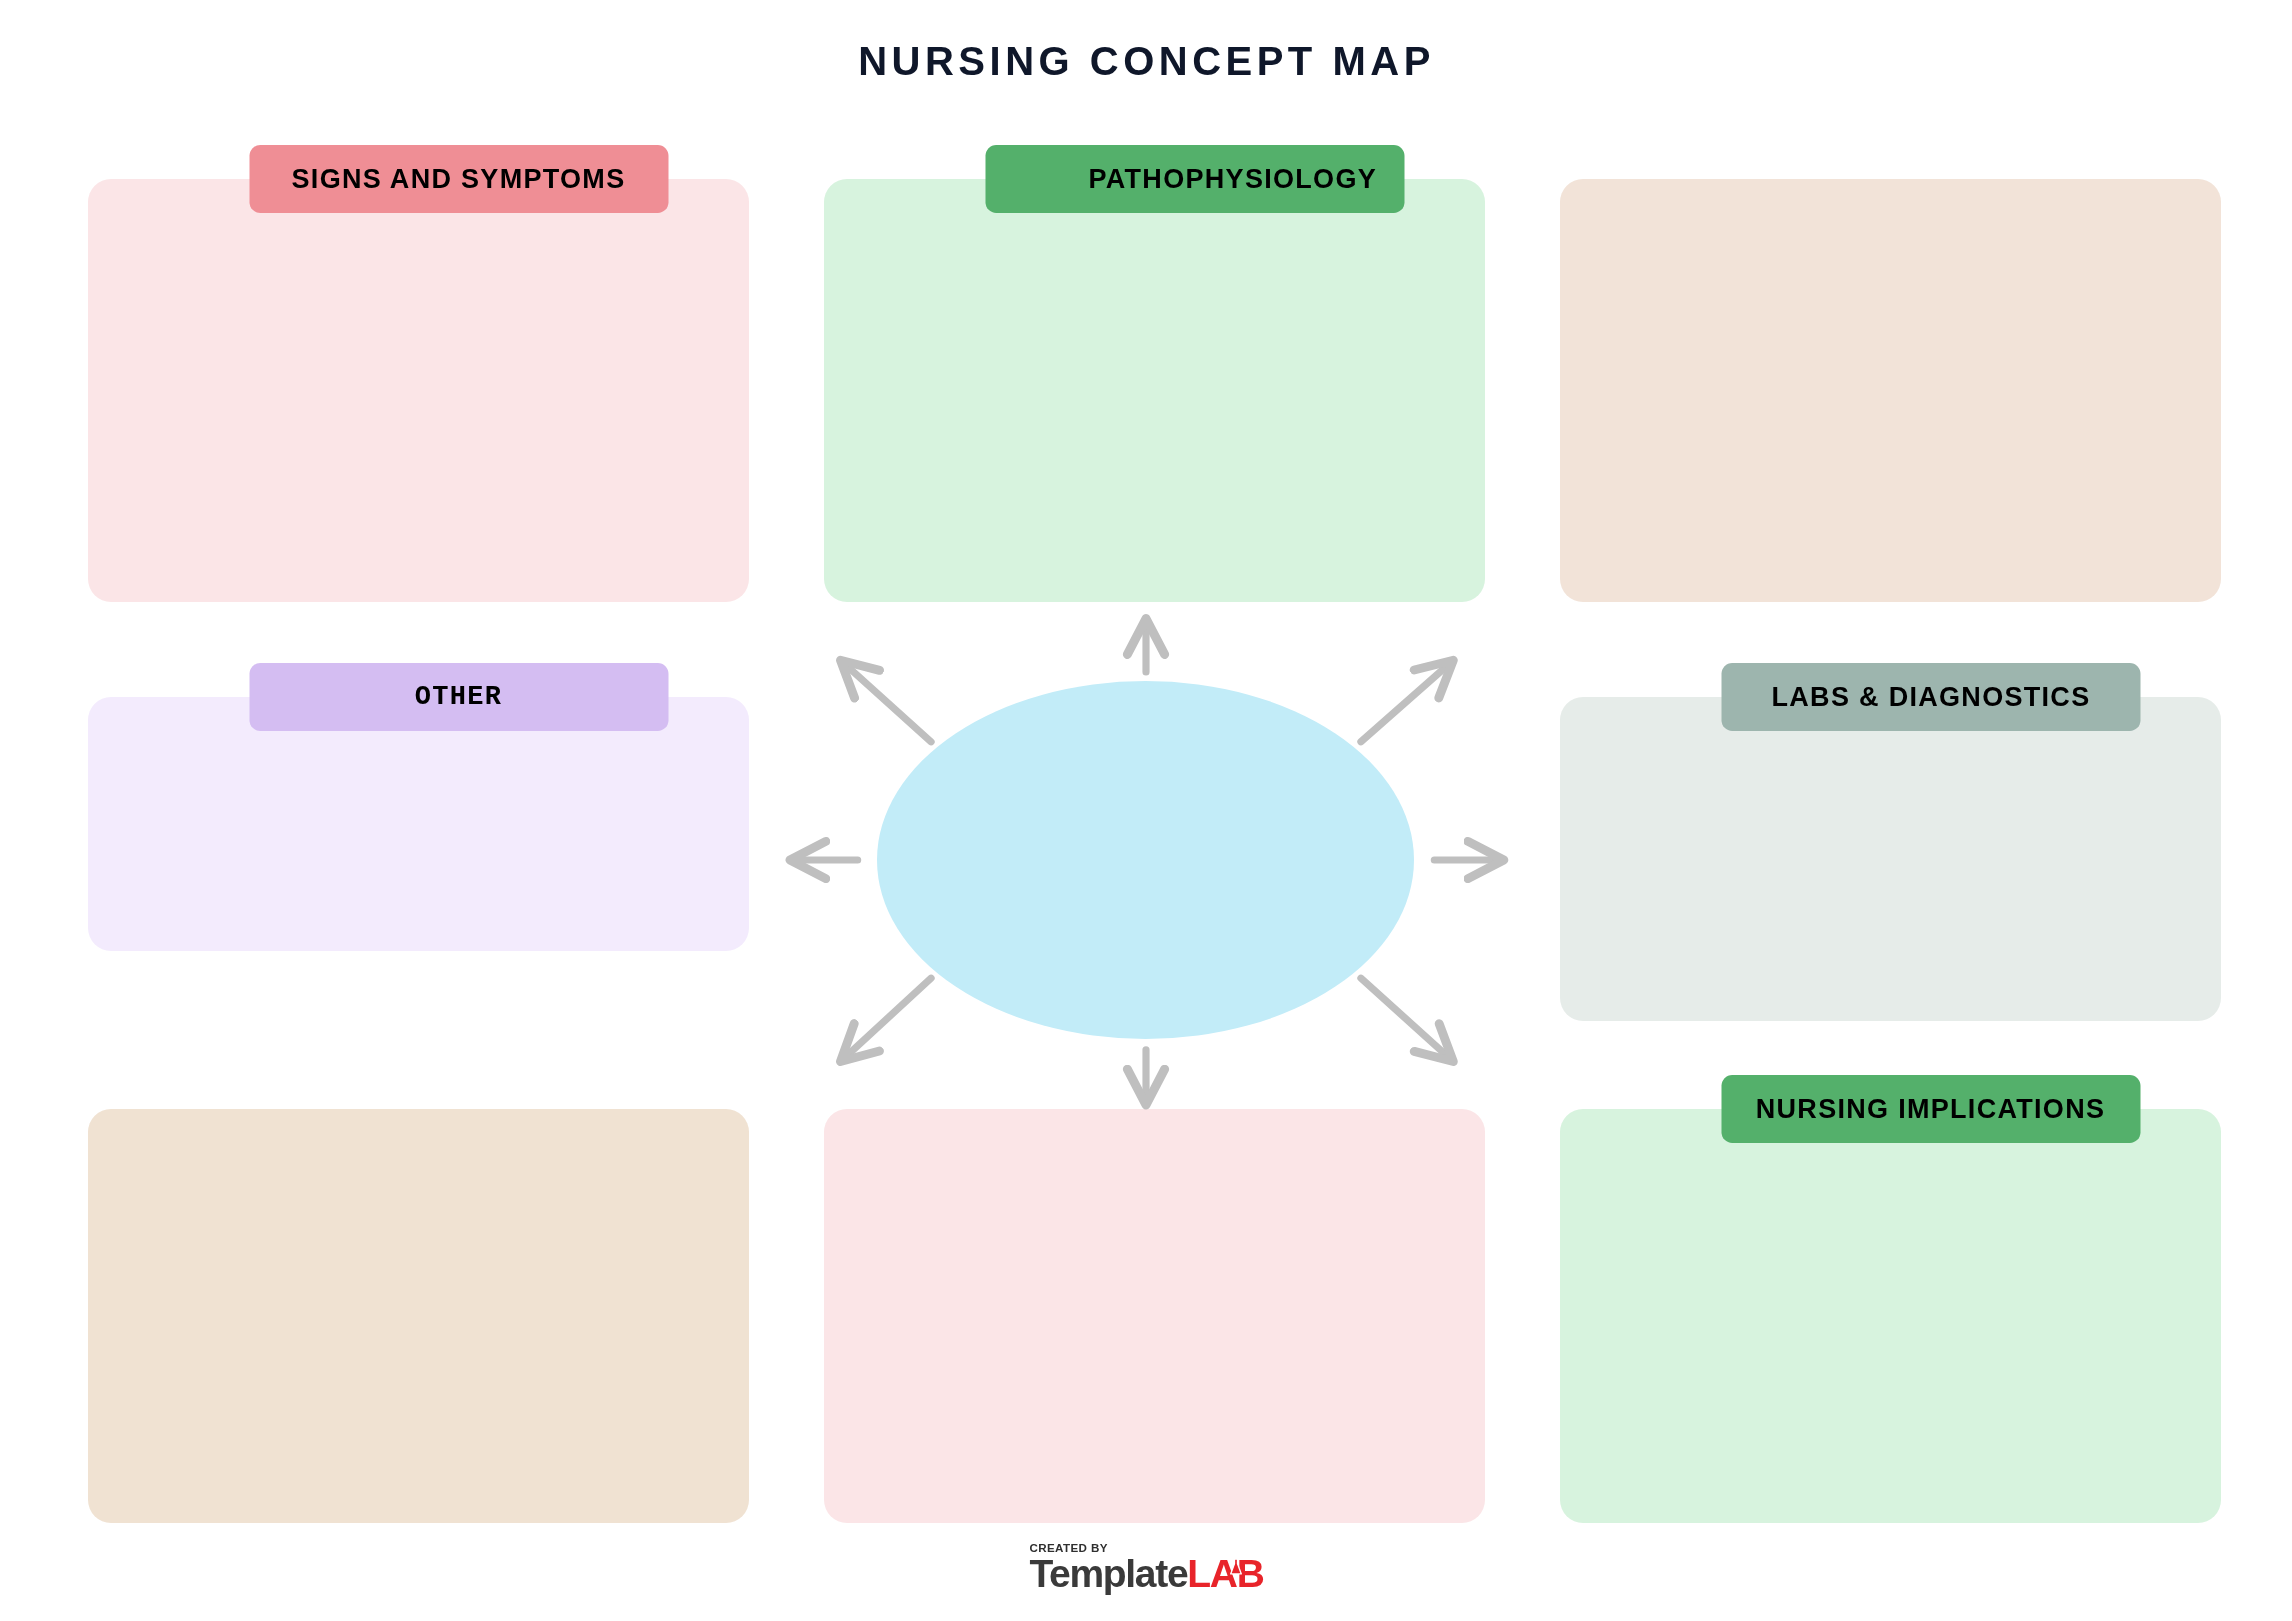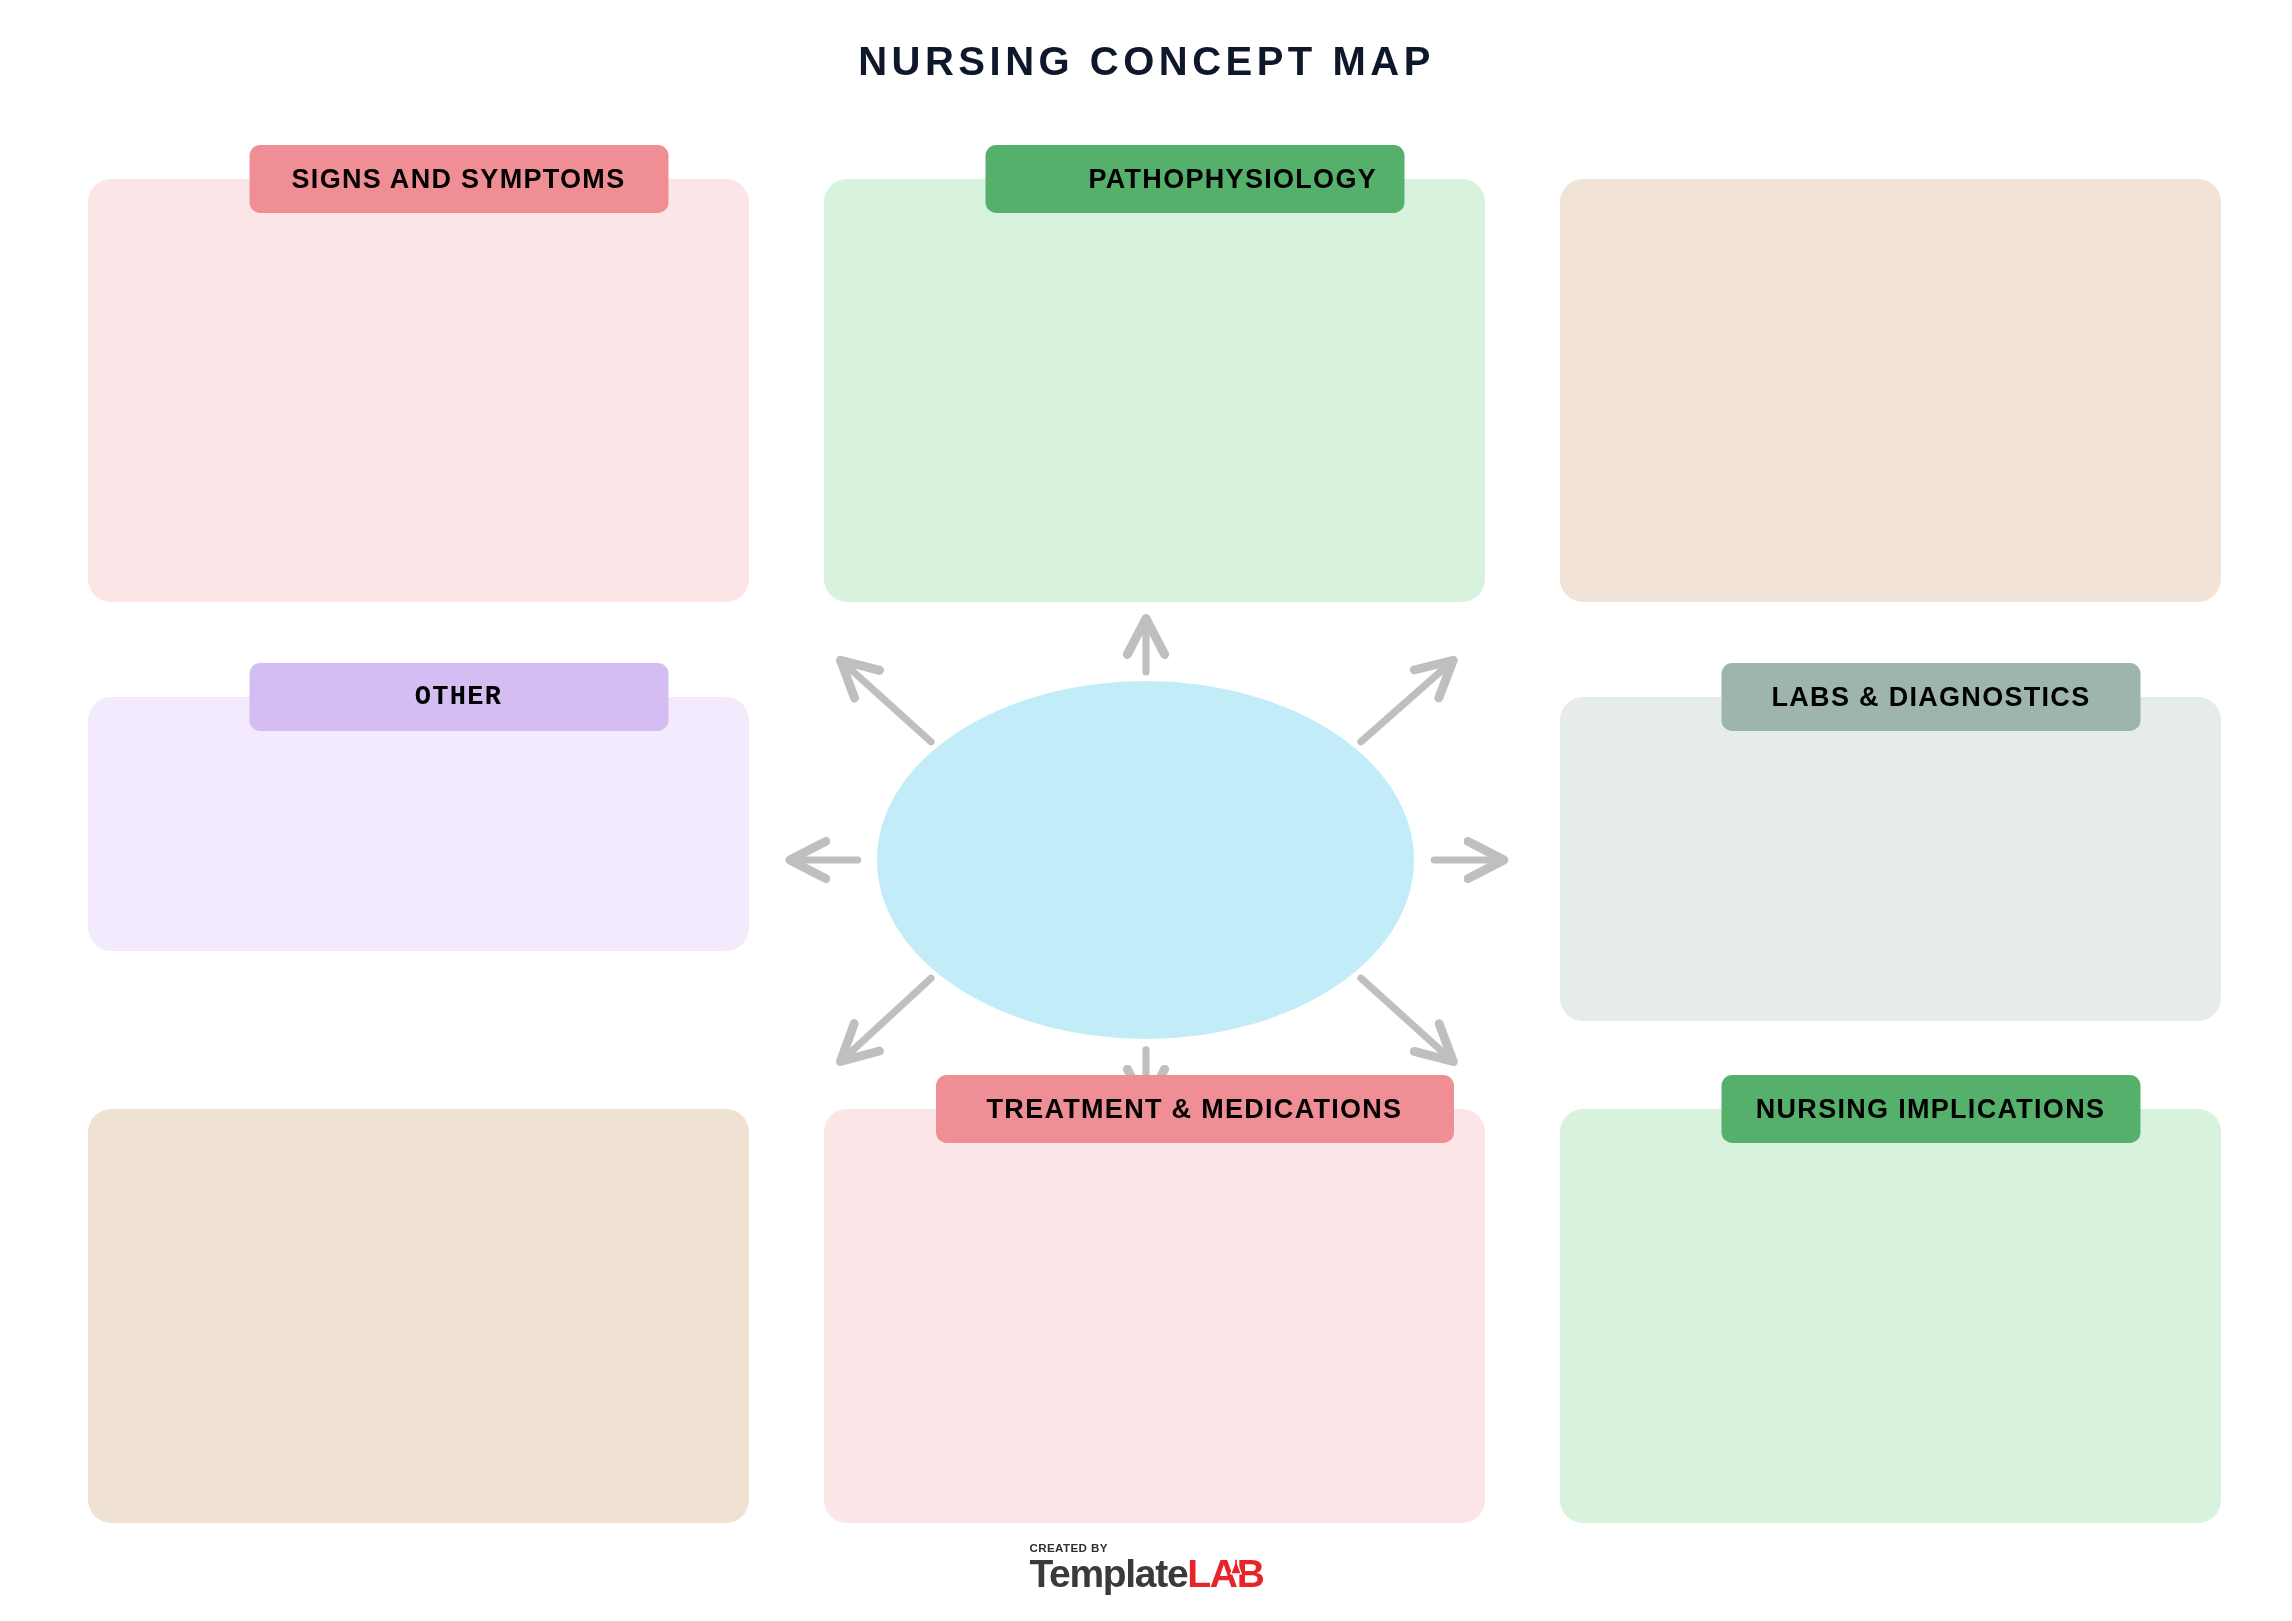--- a/index.html
+++ b/index.html
@@ -161,23 +161,20 @@
     <span>LABS &amp; DIAGNOSTICS</span>
   </div>
 </div>
 
 <div class="panel" style="left:88px; top:1075px; width:661px; height:448px;">
   <div class="panel-body" style="background:#f0e2d2;"></div>
 </div>
 
 <div class="panel" style="left:824px; top:1075px; width:661px; height:448px;">
   <div class="panel-body" style="background:#fbe5e7;"></div>
-  <div class="panel-header" style="background:#ef8e95; width:518px;">
-    <span>TREATMENT &amp; MEDICATIONS</span>
-  </div>
 </div>
 
 <div class="panel" style="left:1560px; top:1075px; width:661px; height:448px;">
   <div class="panel-body" style="background:#d7f3de;"></div>
   <div class="panel-header" style="background:#54b06b; width:419px;text-align:center;">
     <span>NURSING IMPLICATIONS</span>
   </div>
 </div>
 
 <div id="center-graphic">

